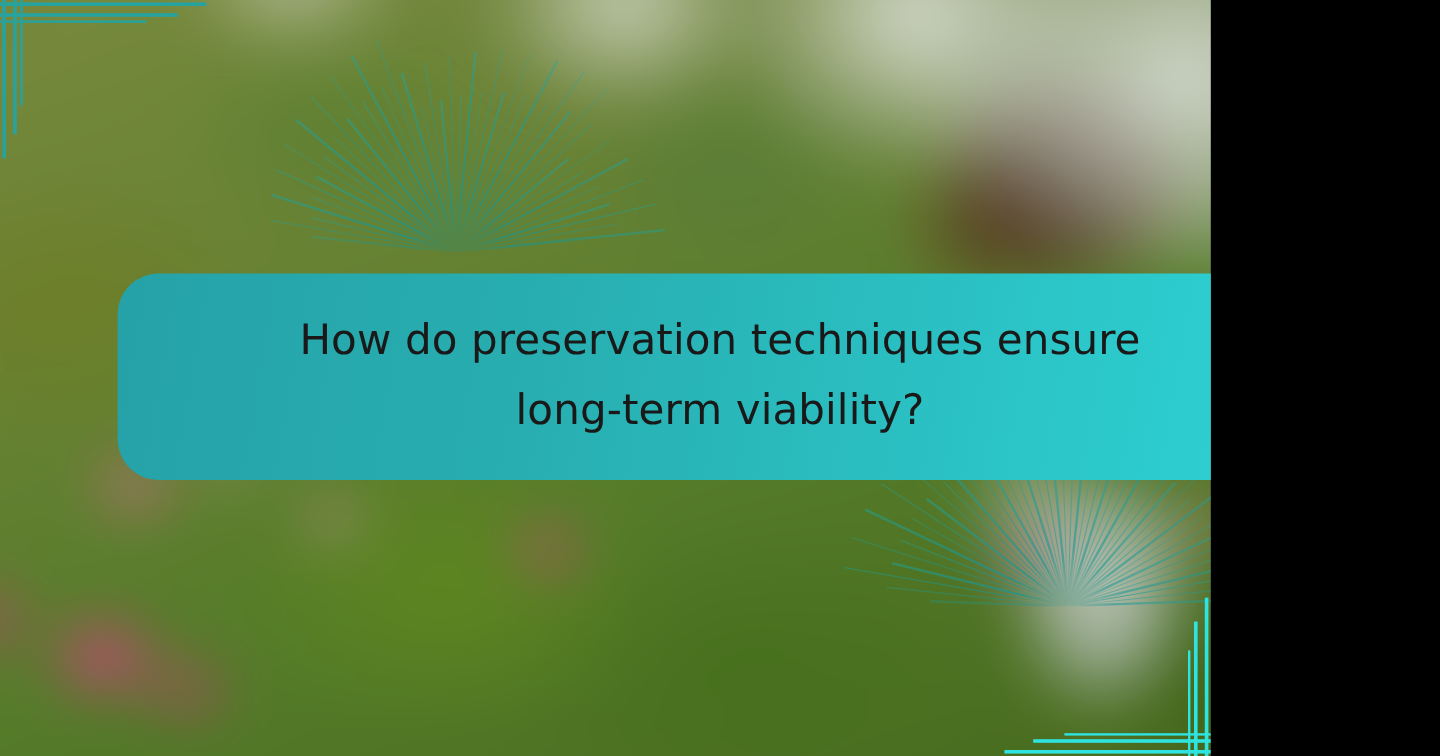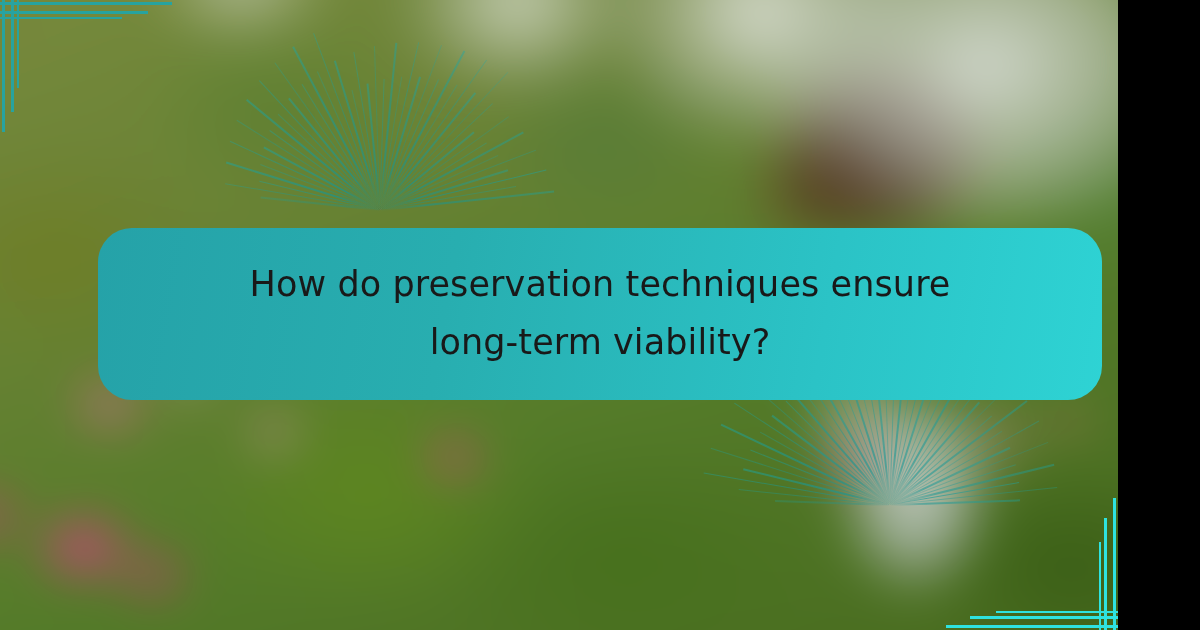--- a/index.html
+++ b/index.html
@@ -2,21 +2,21 @@
 <html><head>
 <meta charset="utf-8">
 <style>
   html, body {
     margin: 0;
     padding: 0;
     background: #000;
   }
   .stage {
     position: relative;
-    width: 1118px;
+    width: 1009px;
     height: 630px;
     overflow: hidden;
     font-family: "DejaVu Sans", "Liberation Sans", sans-serif;
   }
 
   
   .photo {
     position: absolute;
     inset: -40px;
     background-color: #6d8436;

